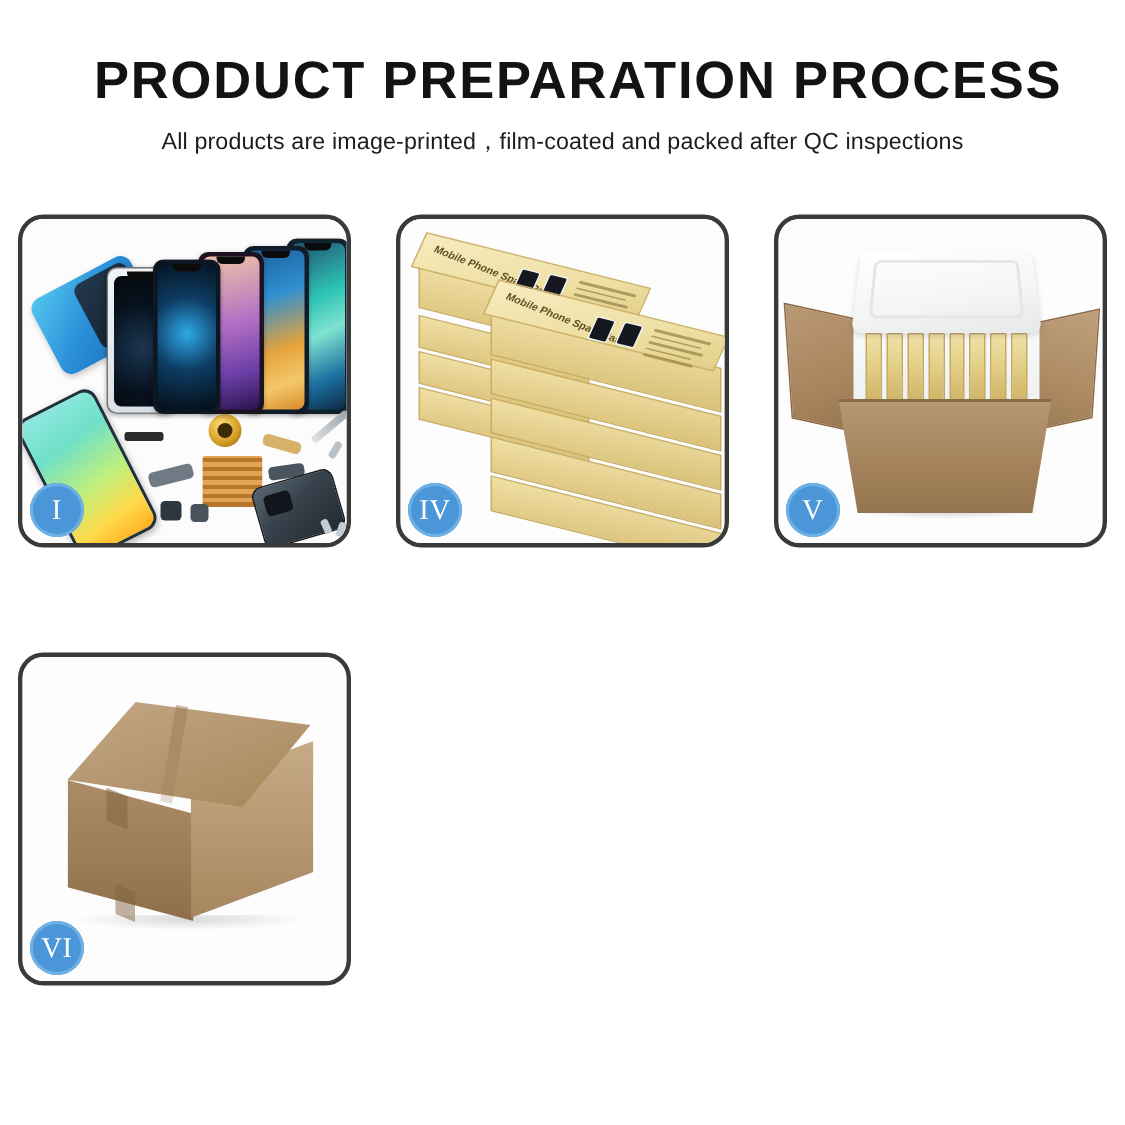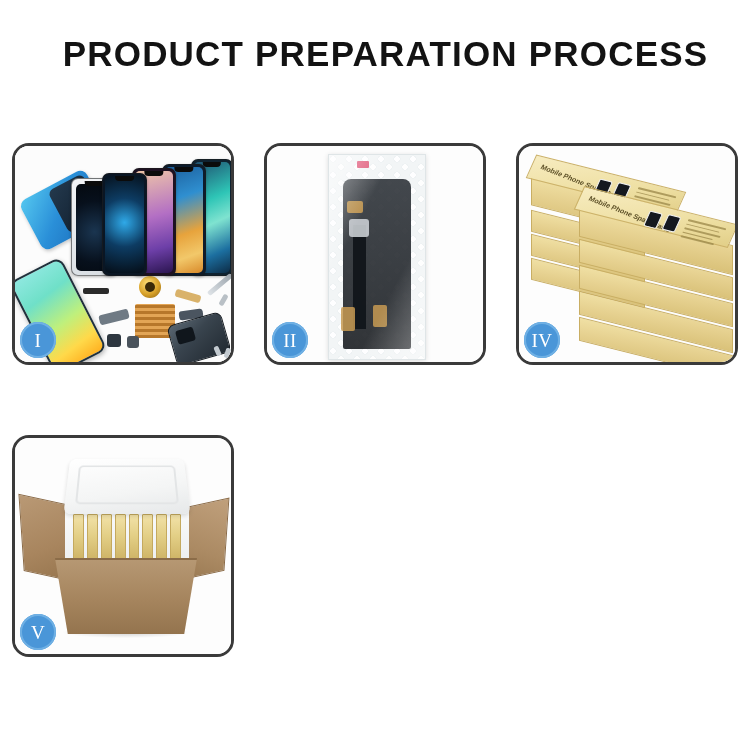--- a/index.html
+++ b/index.html
@@ -327,20 +327,21 @@
   .c-shadow { position:absolute; left:36px; top:172px; width:150px; height:10px;
     background: radial-gradient(ellipse at 50% 30%, rgba(0,0,0,0.14), transparent 72%); z-index:3; }
 </style>
 </head>
 <body>
 
 <div class="page">
 
   <div class="header">
     <div class="title">PRODUCT PREPARATION PROCESS</div>
+    <div class="subtitle">All products are image-printed，film-coated and packed after QC inspections</div>
   </div>
 
   <div class="grid">
 
     <div class="panel">
       <div class="stage">
         <div class="p1-bg"></div>
         <div class="film-blue"></div>
         <div class="phone-fan">
           <div class="ph ph1">
@@ -373,35 +374,20 @@
           <div class="part pt-cam"></div>
           <div class="part pt-btn"></div>
           <div class="part pt-screw1"></div>
           <div class="part pt-screw2"></div>
           <div class="part pt-screw3"></div>
         </div>
       </div>
       <div class="badge">I</div>
     </div>
 
-    <div class="panel">
-      <div class="stage">
-        <div class="bw-wrap">
-          <div class="lcd-inner"></div>
-          <div class="lcd-flex"></div>
-          <div class="lcd-conn"></div>
-          <div class="lcd-tape1"></div>
-          <div class="lcd-tape2"></div>
-          <div class="lcd-tape3"></div>
-          <div class="lcd-label"></div>
-          <div class="bw-sheen"></div>
-        </div>
-      </div>
-      <div class="badge">II</div>
-    </div>
 
 
     <div class="panel">
       <div class="stage">
         <div class="stack">
           <div class="sbox slabL1"></div>
           <div class="sbox slabL2"></div>
           <div class="sbox slabL3"></div>
           <div class="sbox boxA"></div>
           <div class="sbox-top boxA-top">
@@ -453,15 +439,27 @@
             <div class="v-gold"></div>
           <div class="v-gold"></div>
             <div class="v-gold"></div>
         </div>
         <div class="v-foam-lid"></div>
         <div class="v-body"></div>
       </div>
       <div class="badge">V</div>
     </div>
 
+    <div class="panel">
+      <div class="stage">
+        <div class="c-shadow"></div>
+        <div class="c-left"></div>
+        <div class="c-right"></div>
+        <div class="c-top"></div>
+        <div class="c-seam"></div>
+        <div class="c-tape1"></div>
+        <div class="c-tape2"></div>
+      </div>
+      <div class="badge">VI</div>
+    </div>
 
   </div>
 </div>
 
 </body></html>

